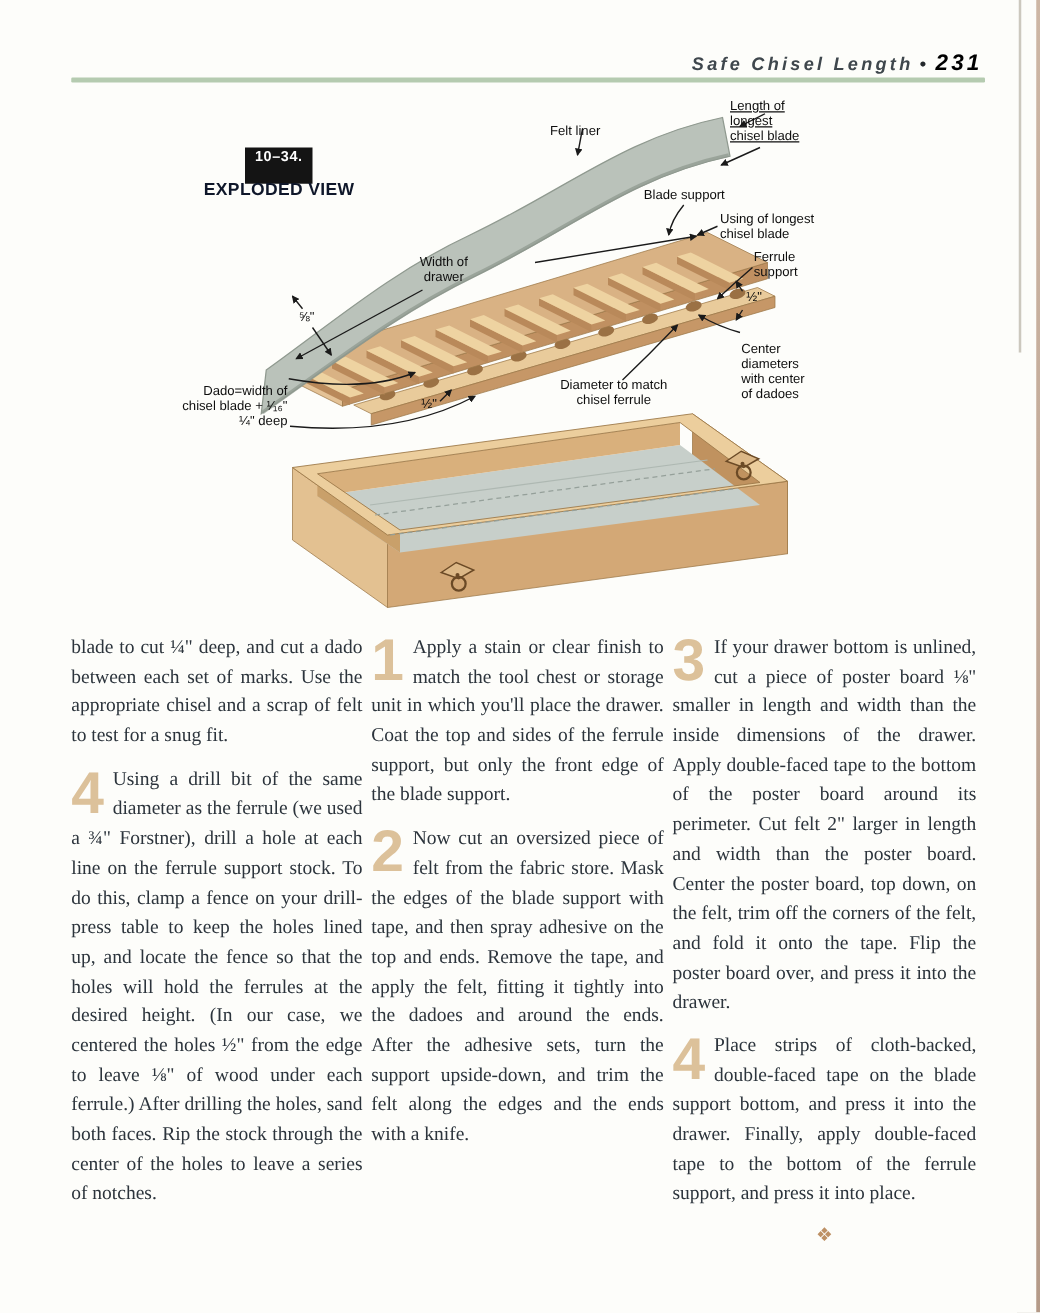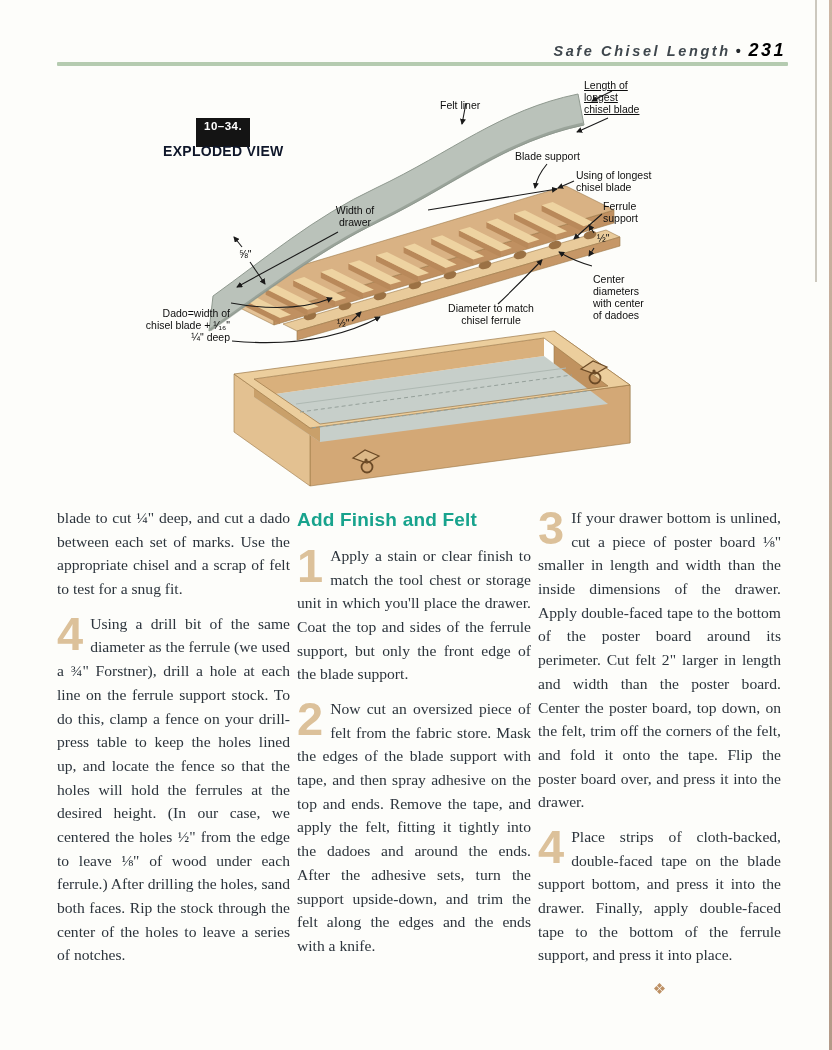--- a/index.html
+++ b/index.html
@@ -172,21 +172,20 @@
     <div class="fig-label ta-c" style="left:427px;top:303px;width:128px;">Diameter to match
 chisel ferrule</div>
   </section>
 
   <div class="col" id="col1">
     <p>blade to cut ¼" deep, and cut a dado between each set of marks. Use the appropriate chisel and a scrap of felt to test for a snug fit.</p>
     <p class="step"><span class="num">4</span><span class="txt">Using a drill bit of the same diameter as the ferrule (we used a ¾" Forstner), drill a hole at each line on the ferrule support stock. To do this, clamp a fence on your drill-press table to keep the holes lined up, and locate the fence so that the holes will hold the ferrules at the desired height. (In our case, we centered the holes ½" from the edge to leave ⅛" of wood under each ferrule.) After drilling the holes, sand both faces. Rip the stock through the center of the holes to leave a series of notches.</span></p>
   </div>
 
   <div class="col" id="col2">
-    <h2 class="col-heading">Add Finish and Felt</h2>
     <p class="step"><span class="num">1</span><span class="txt">Apply a stain or clear finish to match the tool chest or storage unit in which you'll place the drawer. Coat the top and sides of the ferrule support, but only the front edge of the blade support.</span></p>
     <p class="step"><span class="num">2</span><span class="txt">Now cut an oversized piece of felt from the fabric store. Mask the edges of the blade support with tape, and then spray adhesive on the top and ends. Remove the tape, and apply the felt, fitting it tightly into the dadoes and around the ends. After the adhesive sets, turn the support upside-down, and trim the felt along the edges and the ends with a knife.</span></p>
   </div>
 
   <div class="col" id="col3">
     <p class="step"><span class="num">3</span><span class="txt">If your drawer bottom is unlined, cut a piece of poster board ⅛" smaller in length and width than the inside dimensions of the drawer. Apply double-faced tape to the bottom of the poster board around its perimeter. Cut felt 2" larger in length and width than the poster board. Center the poster board, top down, on the felt, trim off the corners of the felt, and fold it onto the tape. Flip the poster board over, and press it into the drawer.</span></p>
     <p class="step"><span class="num">4</span><span class="txt">Place strips of cloth-backed, double-faced tape on the blade support bottom, and press it into the drawer. Finally, apply double-faced tape to the bottom of the ferrule support, and press it into place.</span></p>
     <div class="ornament">❖</div>
   </div>
 

